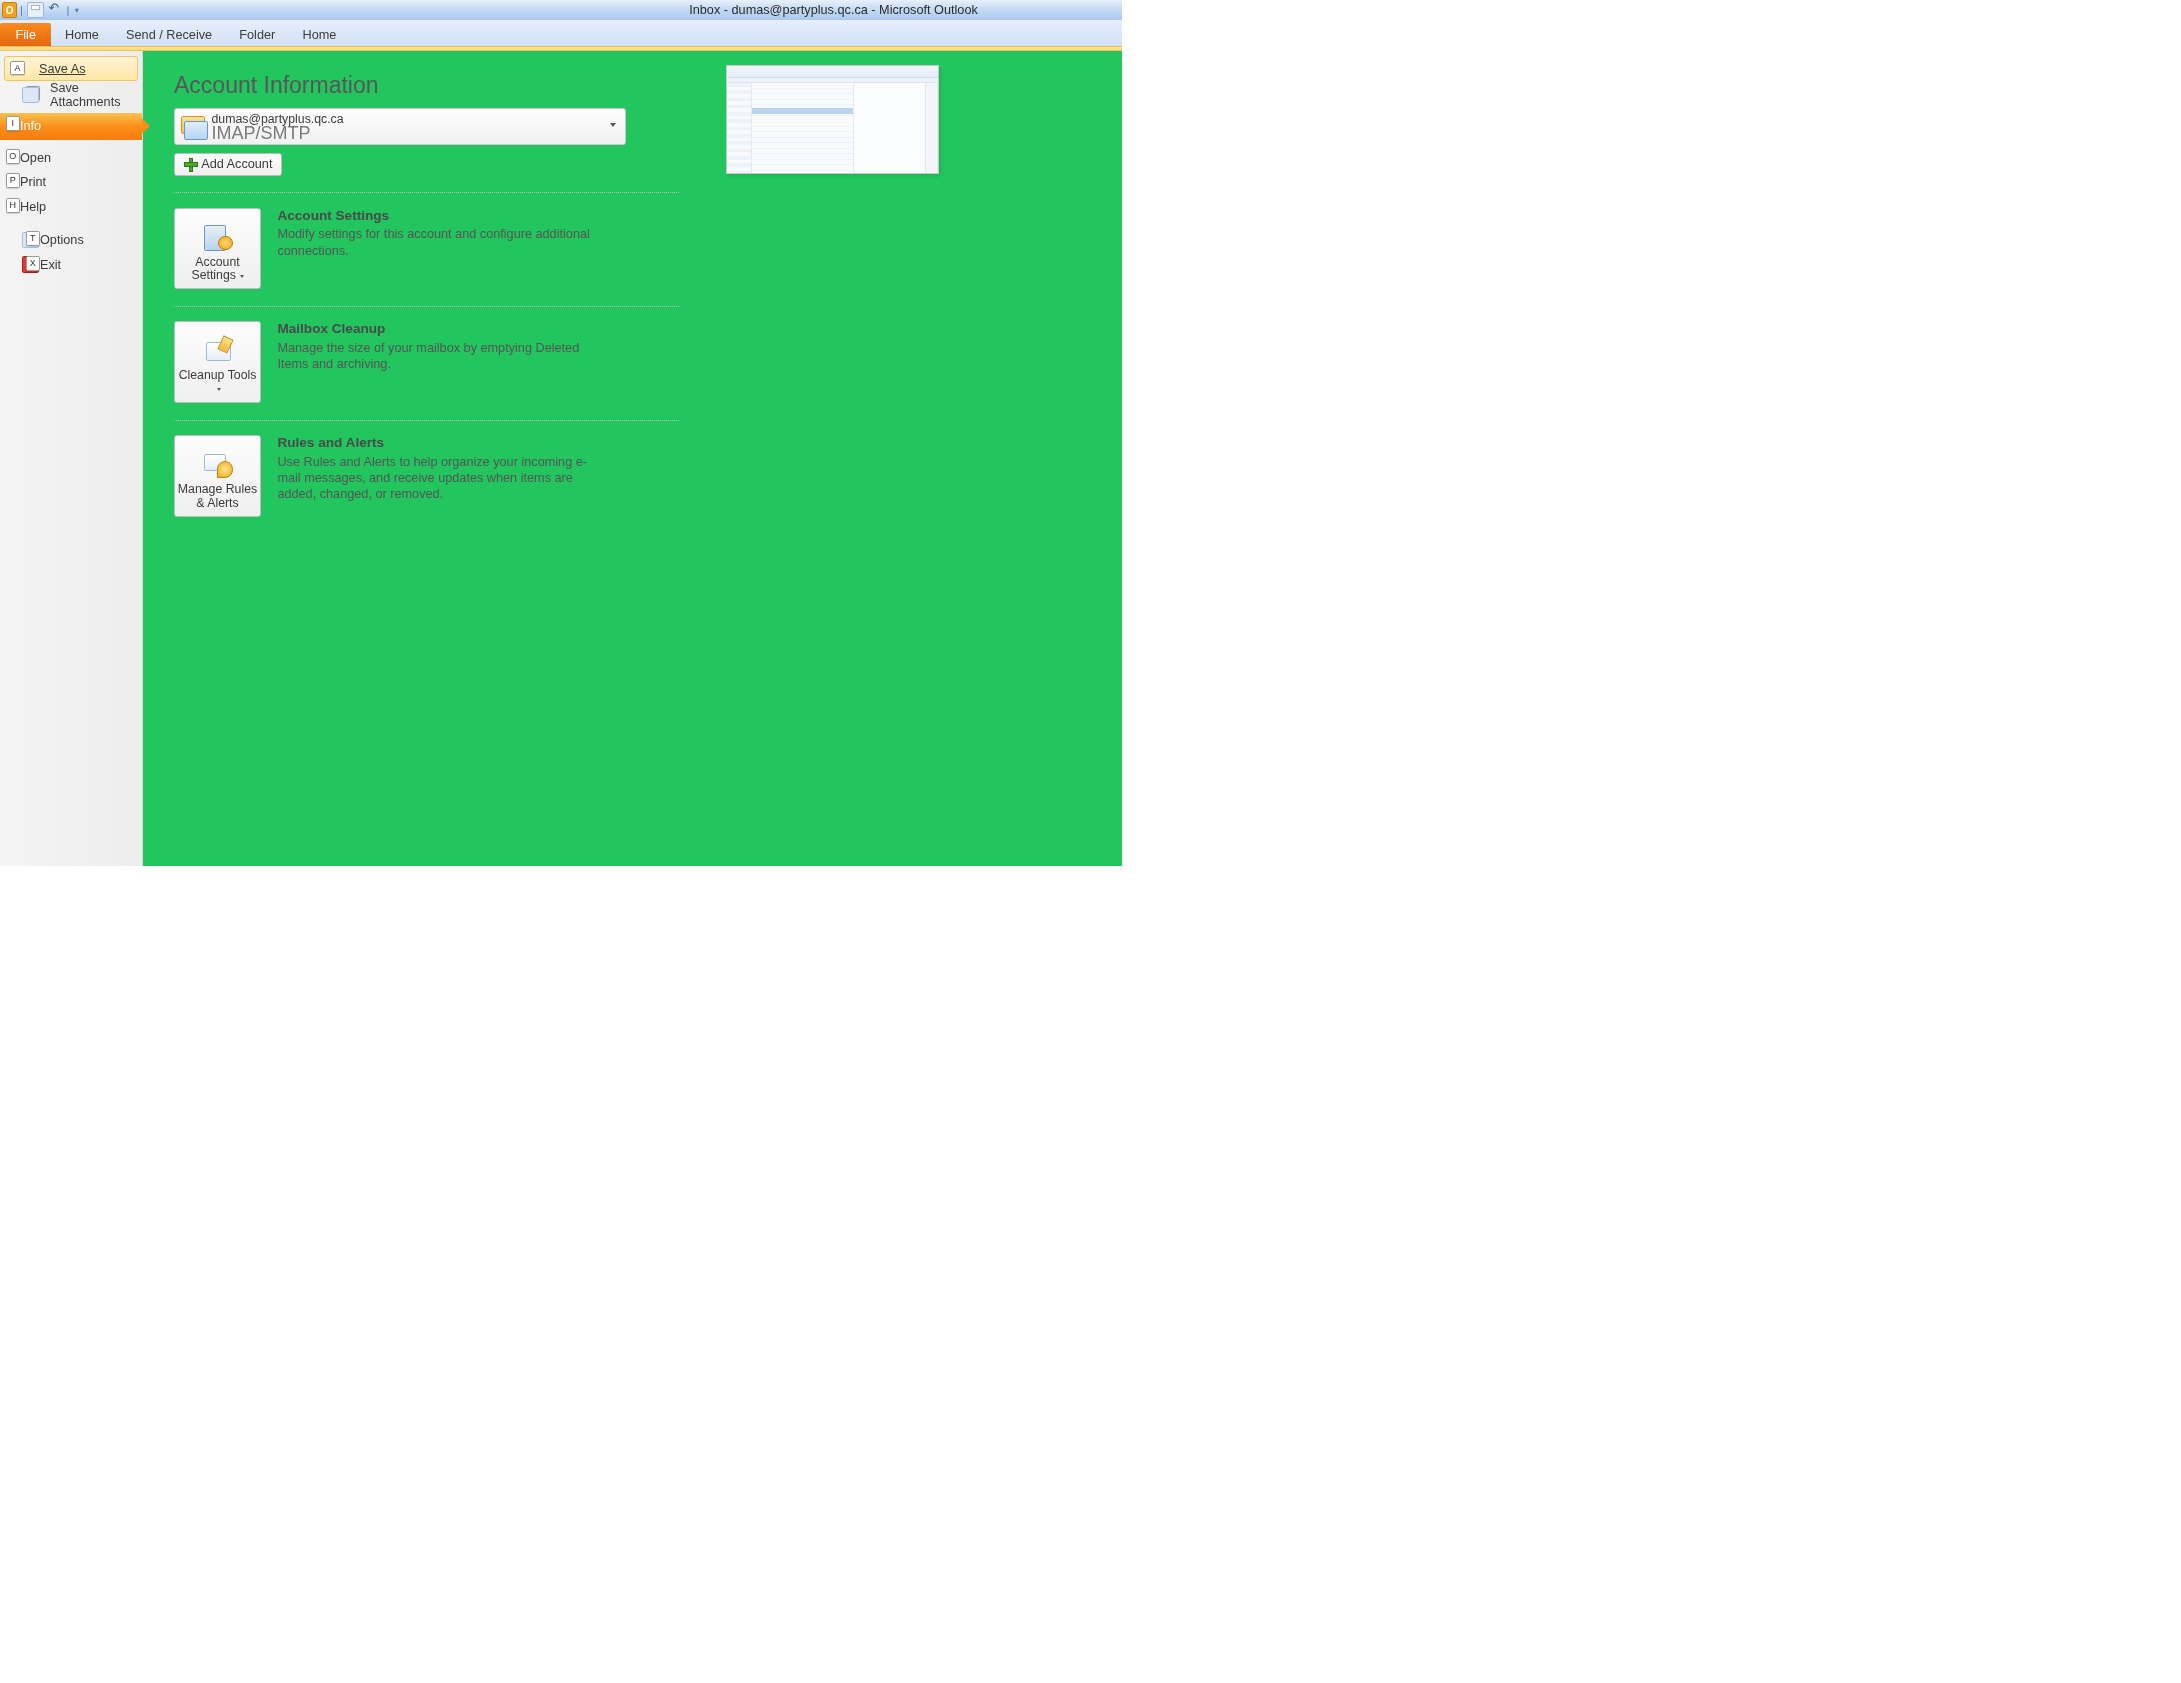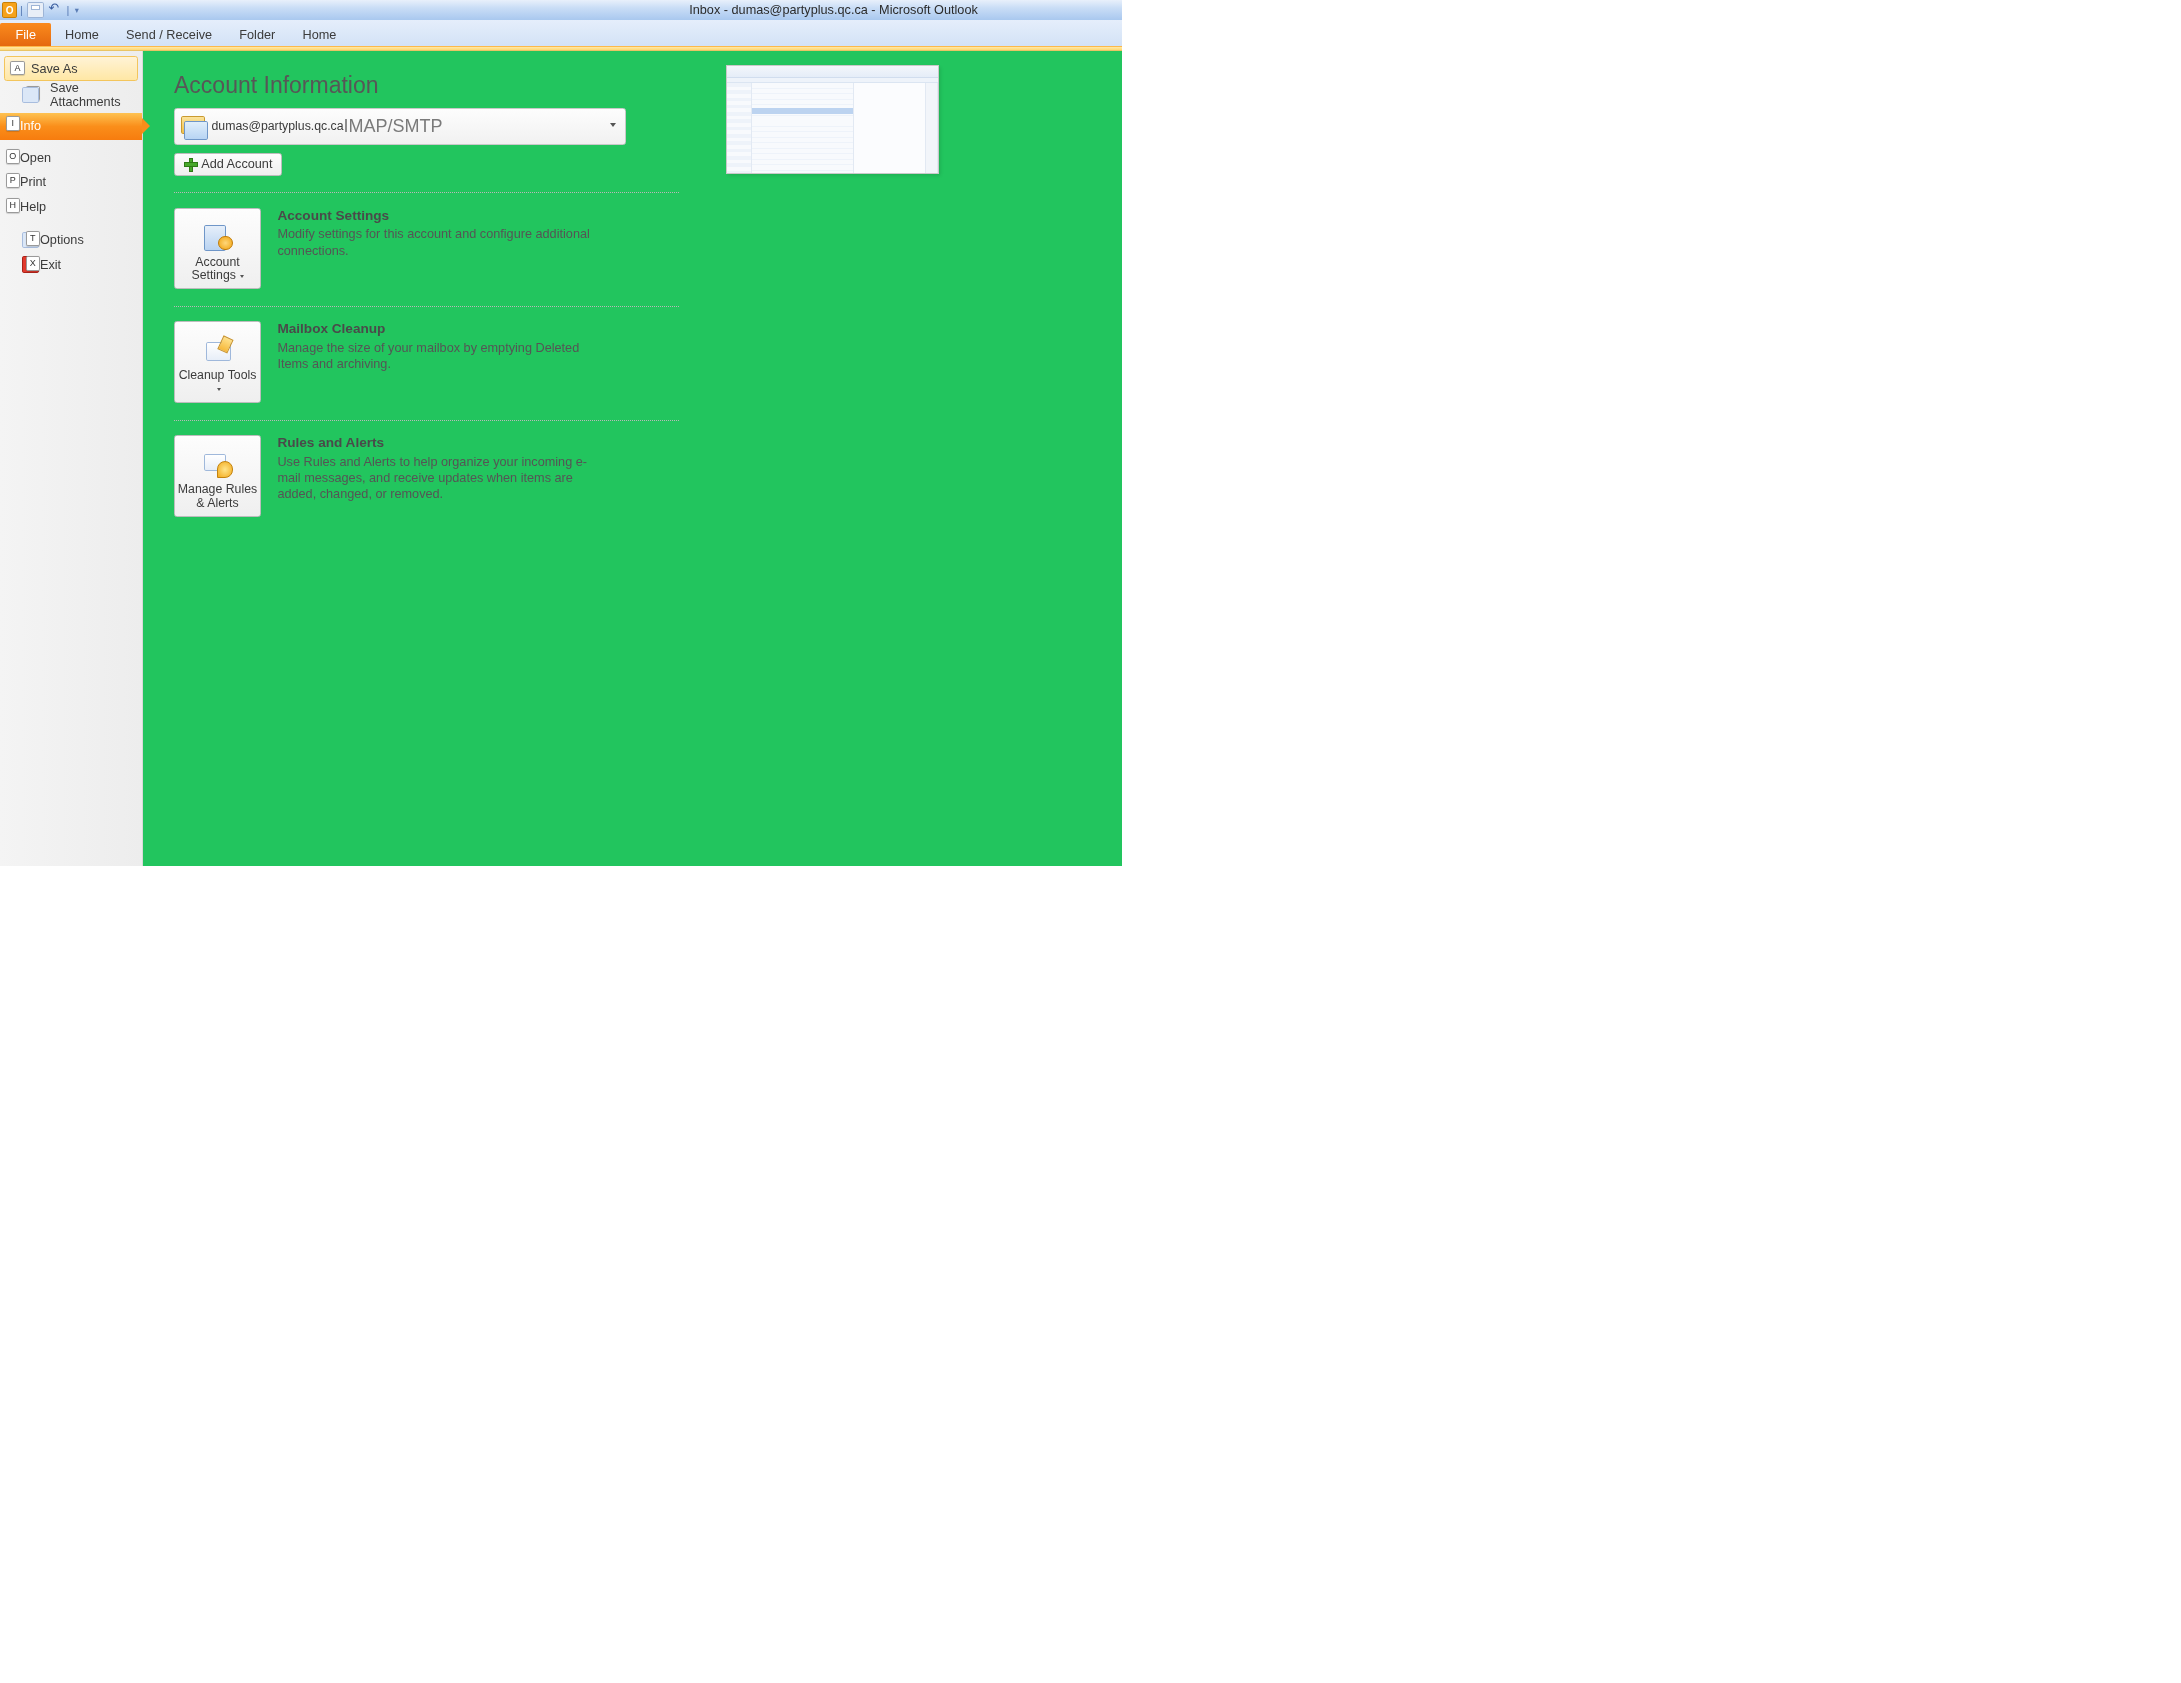--- a/index.html
+++ b/index.html
@@ -38,21 +38,21 @@
   
   .bs-main{flex:1;display:flex;background:#22c55e;}
   .bs-left{flex:0 0 505px;padding:18px 23.6px 0 31px;}
   .bs-right{flex:1;padding:14.5px 0 0 23.6px;}
   h1.page-title{font-size:23px;font-weight:normal;color:#575757;margin:3.6px 0 9px 0;}
   
   .acct-dd{display:flex;align-items:center;border:0.9px solid #c9c9c9;border-radius:2.7px;background:linear-gradient(#fdfdfd,#f1f1f1);height:35px;width:450px;position:relative;}
   .acct-dd .fic{width:25.5px;height:22px;margin:0 5.5px;position:relative;}
   .acct-dd .fic .f1{position:absolute;top:0;left:0;width:22px;height:16.4px;background:linear-gradient(#fbe39a,#f3c04c);border:0.9px solid #c99a2f;border-radius:1.8px;}
   .acct-dd .fic .f2{position:absolute;top:5.5px;left:3.6px;width:22px;height:16.4px;background:linear-gradient(#e0eefb,#b7d4f3);border:0.9px solid #6f96c8;border-radius:1.8px;}
-  .acct-dd .txt{display:flex;flex-direction:row;line-height:13.6px;text-align:center;}
+  .acct-dd .txt{display:flex;flex-direction:column;line-height:13.6px;}
   .acct-dd .email{font-size:12.3px;color:#3b3b3b;}
   .acct-dd .proto{font-size:18px;color:#7a7a7a;}
   .acct-dd .caret{position:absolute;right:9px;top:13.6px;border-left:3.6px solid transparent;border-right:3.6px solid transparent;border-top:4.5px solid #555;}
   .add-acct{display:inline-flex;align-items:center;margin-top:7.3px;border:0.9px solid #bdbdbd;border-radius:2.7px;background:linear-gradient(#fdfdfd,#efefef);padding:3.6px 9px;font-size:12.7px;color:#3b3b3b;}
   .add-acct .plus{width:12.7px;height:12.7px;margin-right:4.5px;position:relative;}
   .add-acct .plus::before,.add-acct .plus::after{content:"";position:absolute;background:#48a82b;border:0.9px solid #2e7a16;}
   .add-acct .plus::before{left:4.5px;top:0;width:2.7px;height:11.8px;}
   .add-acct .plus::after{top:4.5px;left:0;height:2.7px;width:11.8px;}
   .dots{border-top:0.9px dotted #b8b8b8;margin:16.4px 0 14.5px 0;}
   
@@ -105,21 +105,21 @@
   <div class="tab">Home</div>
 </div>
 <div class="ribbon-strip"></div>
 
 <div class="backstage">
 
   <div class="bs-nav">
     <div class="bs-item saveas">
       <span class="kt">A</span>
       <span class="ic"></span>
-      <span style="margin-left:10px;">Save As</span>
+      <span style="margin-left:18px;text-decoration:underline;">Save As</span>
     </div>
     <div class="bs-item" style="padding-left:30px;">
       <span class="kt" style="left:25.5px;">M</span>
       <span class="ic" style="left:22px;width:14.5px;height:14.5px;background:#dbe7f7;border:0.9px solid #a8bdde;border-radius:1.8px;position:absolute;"></span>
       <span style="margin-left:20px;">Save Attachments</span>
     </div>
     <div class="bs-item info">
       <span class="kt" style="background:#fff;">I</span>
       <span>Info</span>
     </div>

